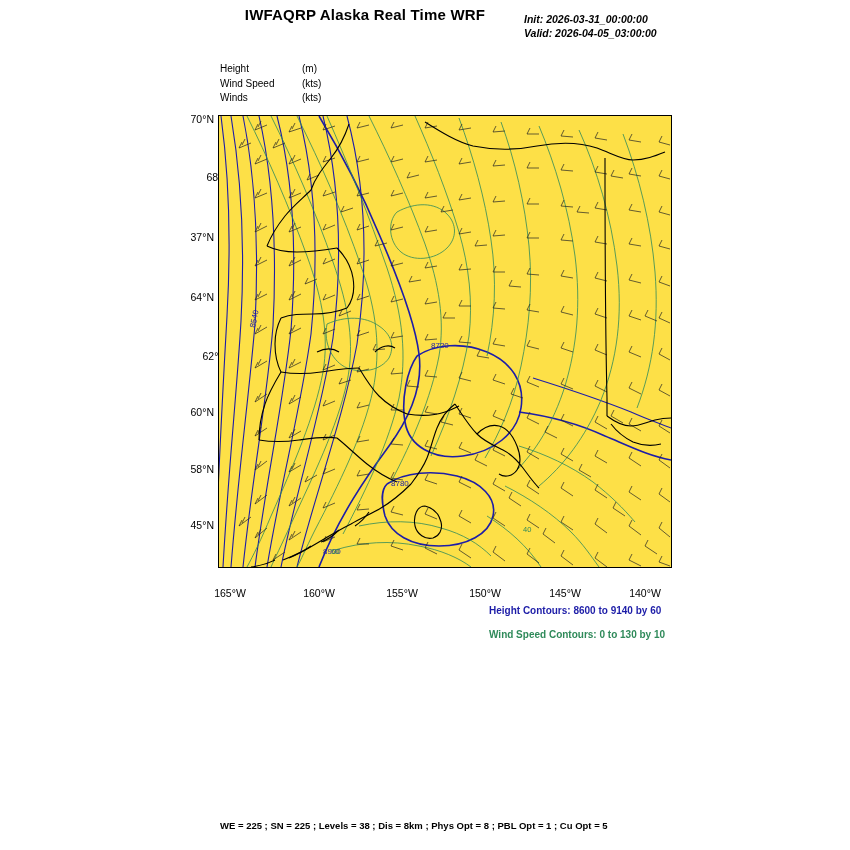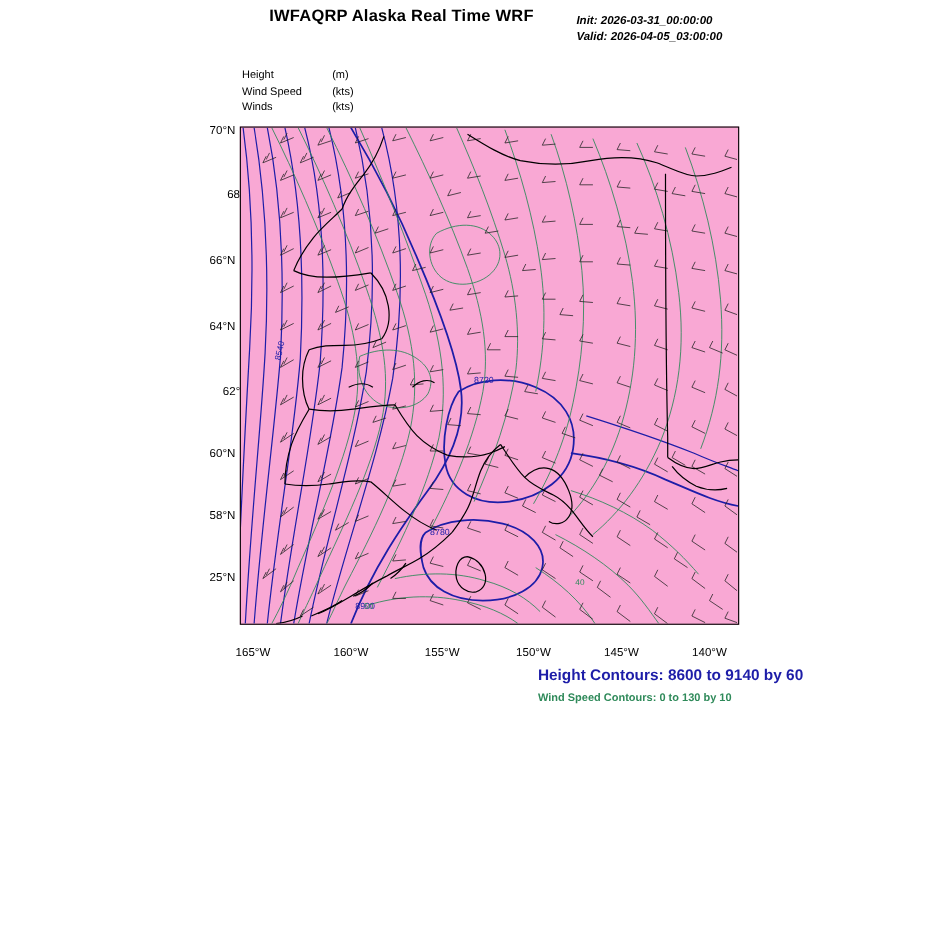--- a/index.html
+++ b/index.html
@@ -18,31 +18,31 @@
     left:524px;top:12px;font-size:10.5px;font-weight:bold;line-height:14px;font-style:italic;
   }
   #legend-block{
     left:220px;top:62px;font-size:10px;line-height:14.5px;
   }
   .legend-row span.lbl{display:inline-block;}
   .legend-row span.unit{display:inline-block;margin-left:10px;}
   #plot-frame{
     left:218px;top:115px;width:454px;height:453px;
     border:1px solid #000;box-sizing:border-box;overflow:hidden;
-    background:#f9a8d4;
+    background:#fde047;
   }
   #plot-frame svg{display:block;}
   .ylab{
     font-size:10.5px;text-align:right;width:46px;
   }
   .xlab{
     font-size:10.5px;text-align:center;width:60px;
   }
   #footer-contours{
-    left:489px;top:605px;font-size:14px;color:#1d1da8;font-weight:bold;
+    left:489px;top:605px;font-size:10px;color:#1d1da8;font-weight:bold;
   }
   #footer-wind{
     left:489px;top:629px;font-size:10px;color:#2f8a5a;font-weight:bold;
   }
   #bottom-block{
     left:220px;top:820px;font-size:9.5px;font-weight:bold;line-height:12.5px;
   }
   .cl{fill:none;stroke:#1d1da8;stroke-width:1.1;}
   .cl2{fill:none;stroke:#1d1da8;stroke-width:1.6;}
   .ws{fill:none;stroke:#2f8a5a;stroke-width:0.8;}
@@ -70,26 +70,26 @@
   <div class="legend-row">
     <span class="lbl" style="width:72px">Wind Speed</span><span class="unit">(kts)</span>
   </div>
   <div class="legend-row">
     <span class="lbl" style="width:72px">Winds</span><span class="unit">(kts)</span>
   </div>
 </div>
 
 <div class="abs ylab" style="left:168px;top:113px;">70°N</div>
 <div class="abs ylab" style="left:184px;top:171px;">68°N</div>
-<div class="abs ylab" style="left:168px;top:231px;">66°N</div>
+<div class="abs ylab" style="left:168px;top:231px;">37°N</div>
 <div class="abs ylab" style="left:168px;top:291px;">64°N</div>
 <div class="abs ylab" style="left:180px;top:350px;">62°N</div>
 <div class="abs ylab" style="left:168px;top:406px;">60°N</div>
 <div class="abs ylab" style="left:168px;top:463px;">58°N</div>
-<div class="abs ylab" style="left:168px;top:519px;">25°N</div>
+<div class="abs ylab" style="left:168px;top:519px;">45°N</div>
 
 <div class="abs xlab" style="left:200px;top:587px;">165°W</div>
 <div class="abs xlab" style="left:289px;top:587px;">160°W</div>
 <div class="abs xlab" style="left:372px;top:587px;">155°W</div>
 <div class="abs xlab" style="left:455px;top:587px;">150°W</div>
 <div class="abs xlab" style="left:535px;top:587px;">145°W</div>
 <div class="abs xlab" style="left:615px;top:587px;">140°W</div>
 
 <div class="abs" id="plot-frame">
 <svg width="452" height="451" viewBox="0 0 452 451" xmlns="http://www.w3.org/2000/svg">
@@ -411,13 +411,14 @@
     <text class="wslabel" x="304" y="416">40</text>
     <text class="wslabel" x="112" y="438">50</text>
   </g>
 </svg>
 </div>
 
 <div class="abs" id="footer-contours">Height Contours: 8600 to 9140 by 60</div>
 <div class="abs" id="footer-wind">Wind Speed Contours: 0 to 130 by 10</div>
 
 <div class="abs" id="bottom-block">
+  <div>WE = 225 ; SN = 225 ; Levels = 38 ; Dis = 8km ; Phys Opt = 8 ; PBL Opt = 1 ; Cu Opt = 5</div>
 </div>
 
 </body></html>

